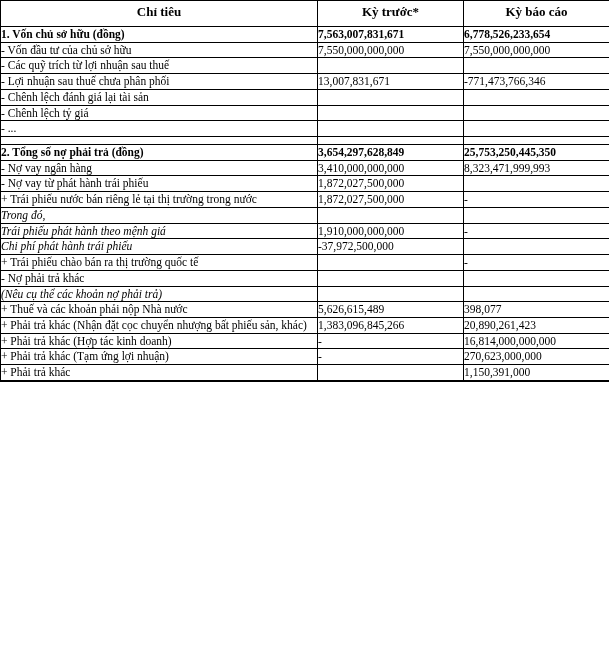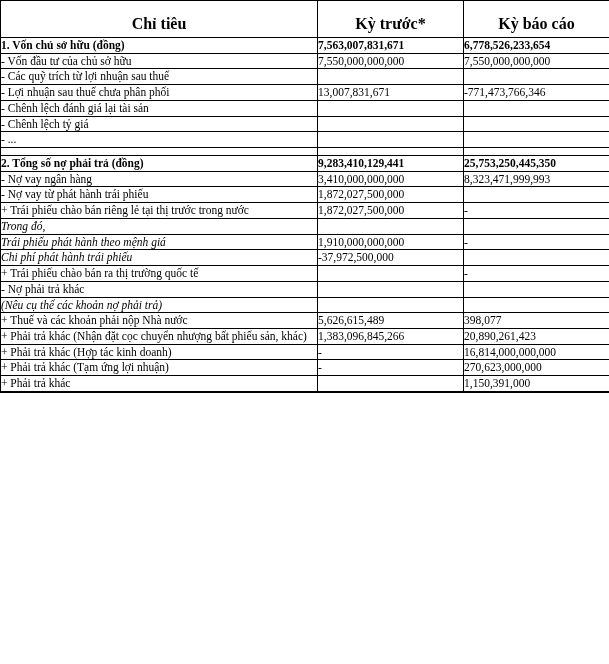--- a/index.html
+++ b/index.html
@@ -25,22 +25,22 @@
   table.fin col.c-curr  { width: 146px; }
 
   table.fin th, table.fin td {
     border: 1px solid #000000;
     padding: 0;
     vertical-align: top;
   }
   table.fin thead th {
     text-align: center;
     font-weight: bold;
-    font-size: 16px;
-    padding: 14px 4px 4px 4px;
+    font-size: 13px;
+    padding: 3px 4px 4px 4px;
     height: 18px;
   }
   td.label {
     text-align: left;
     padding: 1px 4px 1px 6px;
     border-left: 1px solid #000;
     border-right: 1px solid #000;
     border-top: none;
     border-bottom: none;
   }
@@ -126,35 +126,35 @@
         <td class="num"></td>
         <td class="num"></td>
       </tr>
       <tr class="spacer">
         <td></td>
         <td></td>
         <td></td>
       </tr>
       <tr class="row h-tall">
         <td class="label wrap bold">2. Tổng số nợ phải trả (đồng)</td>
-        <td class="num bold">9,283,410,129,441</td>
+        <td class="num bold">3,654,297,628,849</td>
         <td class="num bold">25,753,250,445,350</td>
       </tr>
       <tr class="row h-tall">
         <td class="label wrap">- Nợ vay ngân hàng</td>
         <td class="num">3,410,000,000,000</td>
         <td class="num">8,323,471,999,993</td>
       </tr>
       <tr class="row h-tall">
         <td class="label wrap">- Nợ vay từ phát hành trái phiếu</td>
         <td class="num">1,872,027,500,000</td>
         <td class="num"></td>
       </tr>
       <tr class="row h-tall">
-        <td class="label wrap">+ Trái phiếu chào bán riêng lẻ tại thị trước trong nước</td>
+        <td class="label wrap">+ Trái phiếu nước bán riêng lẻ tại thị trường trong nước</td>
         <td class="num">1,872,027,500,000</td>
         <td class="num">-</td>
       </tr>
       <tr class="row h-mid">
         <td class="label wrap ital">Trong đó,</td>
         <td class="num"></td>
         <td class="num"></td>
       </tr>
       <tr class="row h-tall">
         <td class="label wrap ital">Trái phiếu phát hành theo mệnh giá</td>

